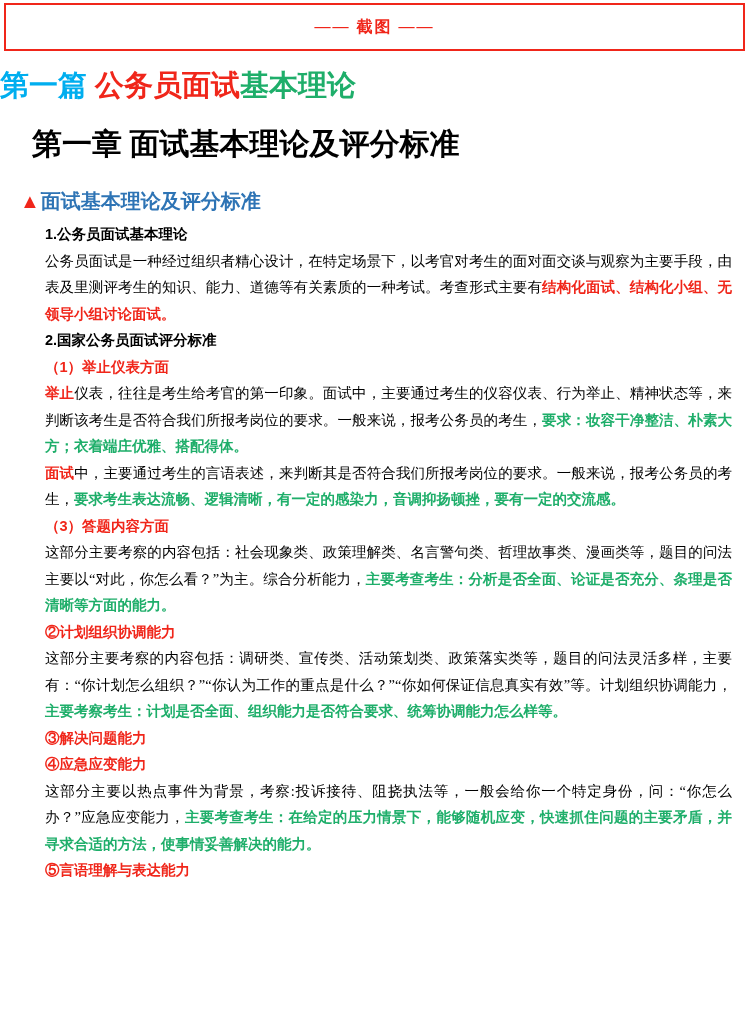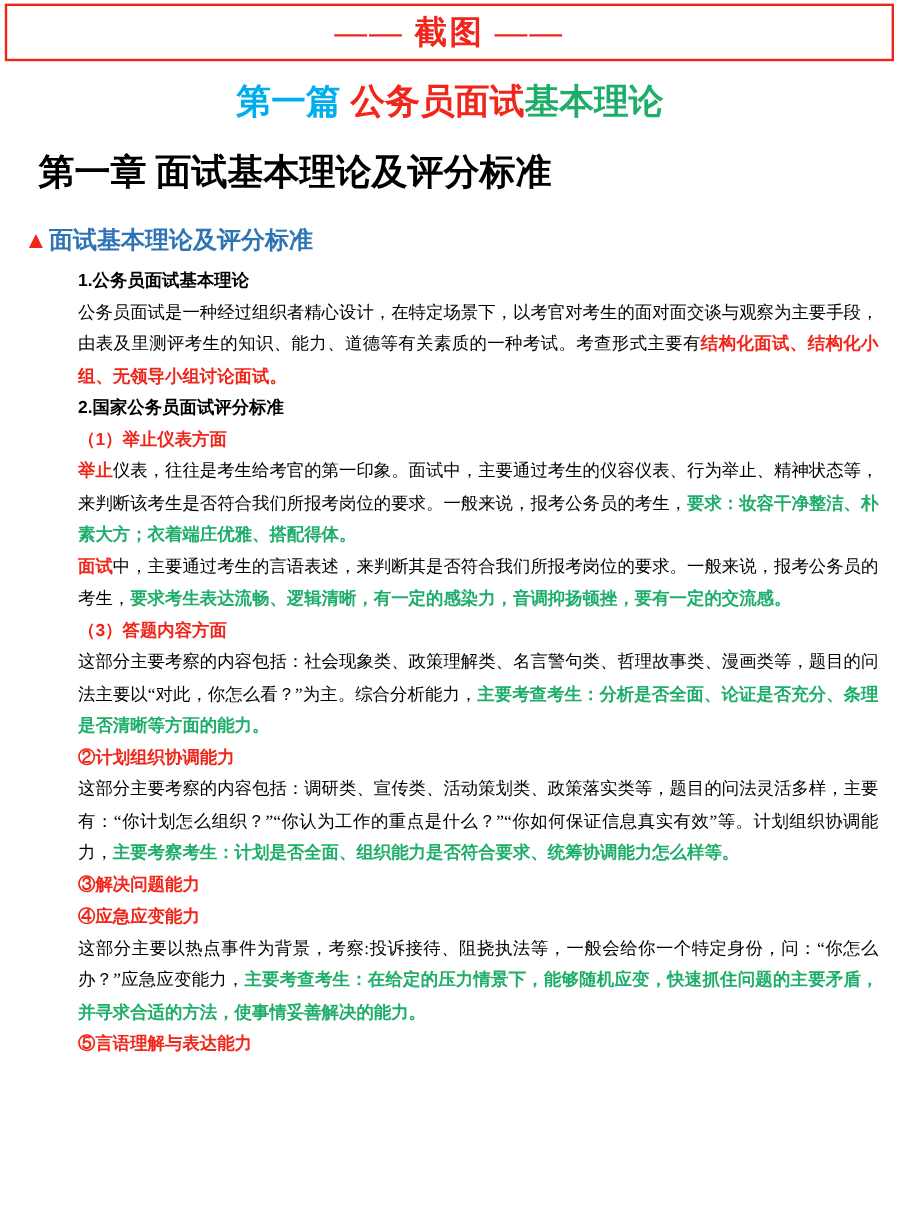--- a/index.html
+++ b/index.html
@@ -17,28 +17,28 @@
   .banner {
     margin: 3px 5px 0 4px;
     height: 48px;
     border: 2px solid var(--red, #f0261a);
     display: flex; align-items: center; justify-content: center;
   }
   .banner-label {
     color: var(--red, #f0261a);
     font-family: "Liberation Serif", serif;
     font-weight: bold;
-    font-size: 27px;
+    font-size: 16px;
     letter-spacing: 2px;
   }
 
   
   .main-title {
     margin-top: 16px;
-    text-align: center;
+    text-align: left;
     font-family: "Liberation Sans", sans-serif;
     font-weight: bold;
     font-size: 29px;
     line-height: 37px;
     white-space: pre;
   }
   .t-blue  { color: var(--title-blue, #00aeef); }
   .t-red   { color: var(--red, #f0261a); }
   .t-green { color: var(--green, #1eae6a); }
 
@@ -58,21 +58,21 @@
     font-family: "Liberation Sans", sans-serif;
     font-weight: bold;
     font-size: 20px;
     line-height: 26px;
   }
   .tri { color: var(--red, #f0261a); margin-right: 1px; }
   .sec-label { color: var(--section-blue, #2e74b5); }
 
   
   .content {
-    margin: 7px 18px 0 65px;
+    margin: 7px 18px 0 45px;
     font-size: 14.5px;
     line-height: 26.5px;
     text-align: justify;
   }
   .content p { margin: 0; padding: 0; }
   .h-black {
     font-family: "Liberation Sans", sans-serif;
     font-weight: bold;
     color: #000000;
     text-align: left;

